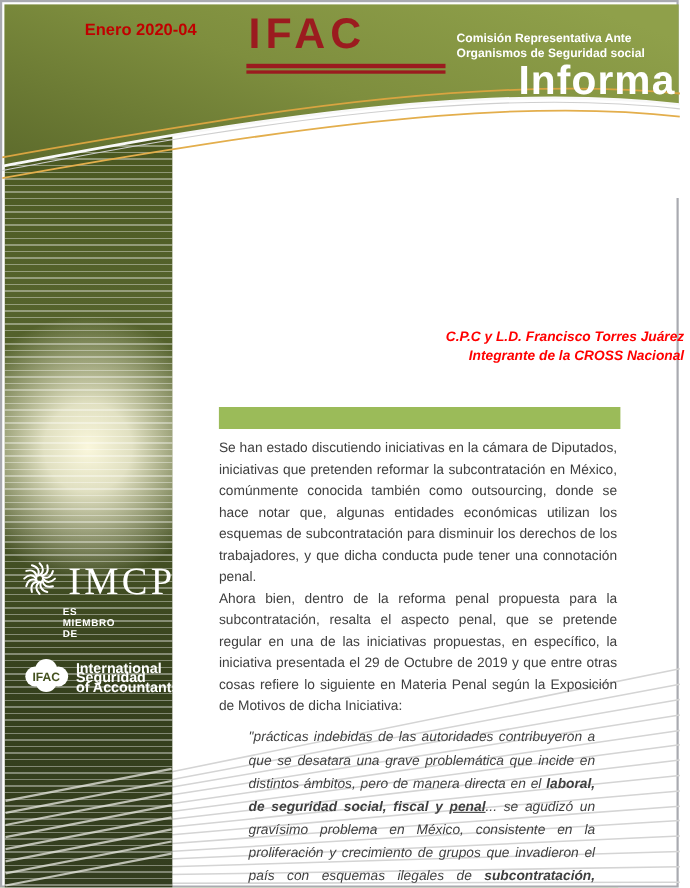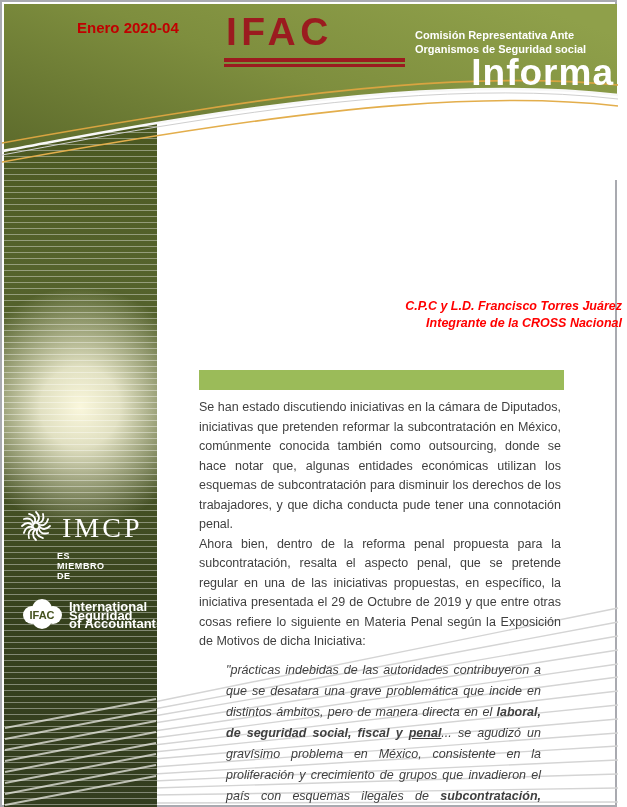--- a/index.html
+++ b/index.html
@@ -27,21 +27,21 @@
     clip-path:polygon(0 37px,100% 8px,100% 100%,0 100%);}
   #deco2{z-index:3;}
   .txt{position:absolute;z-index:4;}
   .issue{left:75px;top:17px;font-size:15px;font-weight:bold;color:var(--issue_red);}
   .cross{left:224px;top:8px;font-size:39px;font-weight:bold;letter-spacing:4.5px;color:var(--brand_red);}
   .cross-rule{left:222px;top:56px;width:181px;height:9px;
       border-top:4px solid var(--brand_red);border-bottom:3px solid var(--brand_red);}
   .subtitle{left:413px;top:27px;width:210px;font-size:11px;line-height:13.5px;font-weight:bold;color:#fff;}
   .informa{left:378px;top:50px;width:234px;text-align:right;font-size:37px;font-weight:bold;color:#fff;letter-spacing:1px;}
   .imcp-row{left:14px;top:504px;width:135px;color:#fff;display:flex;align-items:center;gap:6px;}
-  .imcp-word{font-family:"Liberation Serif",serif;font-size:28px;letter-spacing:3px;}
+  .imcp-word{font-family:"Liberation Serif",serif;font-size:35px;letter-spacing:3px;}
   .member{left:55px;top:549px;font-size:9px;line-height:10px;font-weight:bold;color:#fff;letter-spacing:0.6px;}
   .ifac-row{left:17px;top:596px;display:flex;align-items:center;gap:4px;color:#fff;}
   .ifac-name{font-size:13px;line-height:8.5px;font-weight:bold;}
   .title{left:155px;top:138px;width:430px;text-align:center;color:var(--title_black);
       font-variant:small-caps;font-weight:bold;font-size:24px;line-height:39px;letter-spacing:-0.2px;}
   .author{left:320px;top:296px;width:300px;text-align:right;color:var(--author_red);
       font-weight:bold;font-style:italic;font-size:12.5px;line-height:17px;}
   .greenbar{left:197px;top:368px;width:365px;height:20px;background:var(--bar_green);}
   .bodycol{left:197px;top:396px;width:362px;color:var(--body_gray);font-size:12.5px;line-height:19.5px;text-align:justify;}
   .bodycol p{margin:0;}

